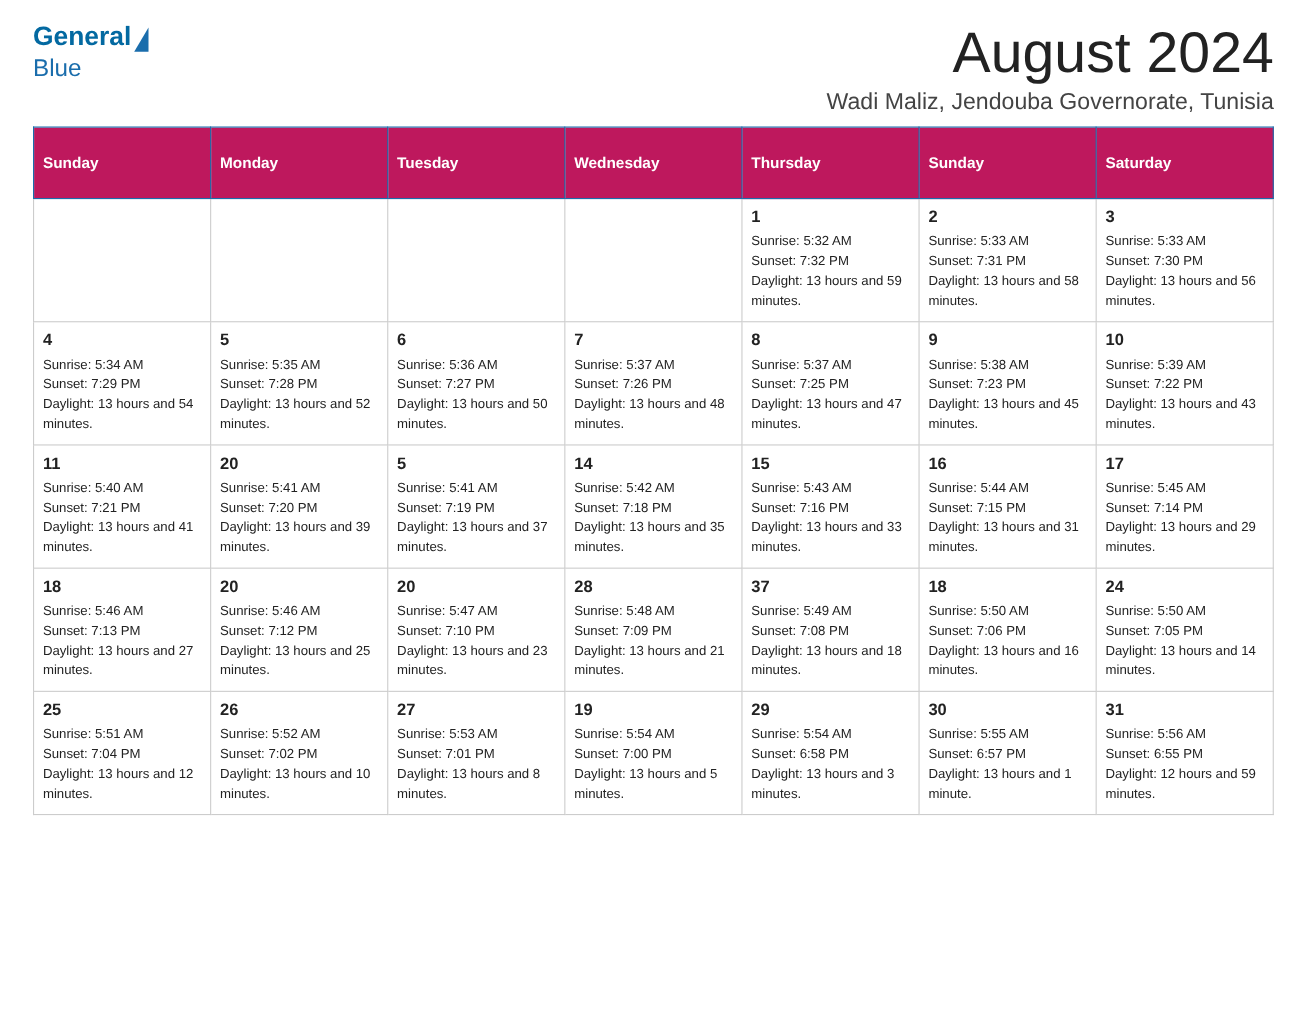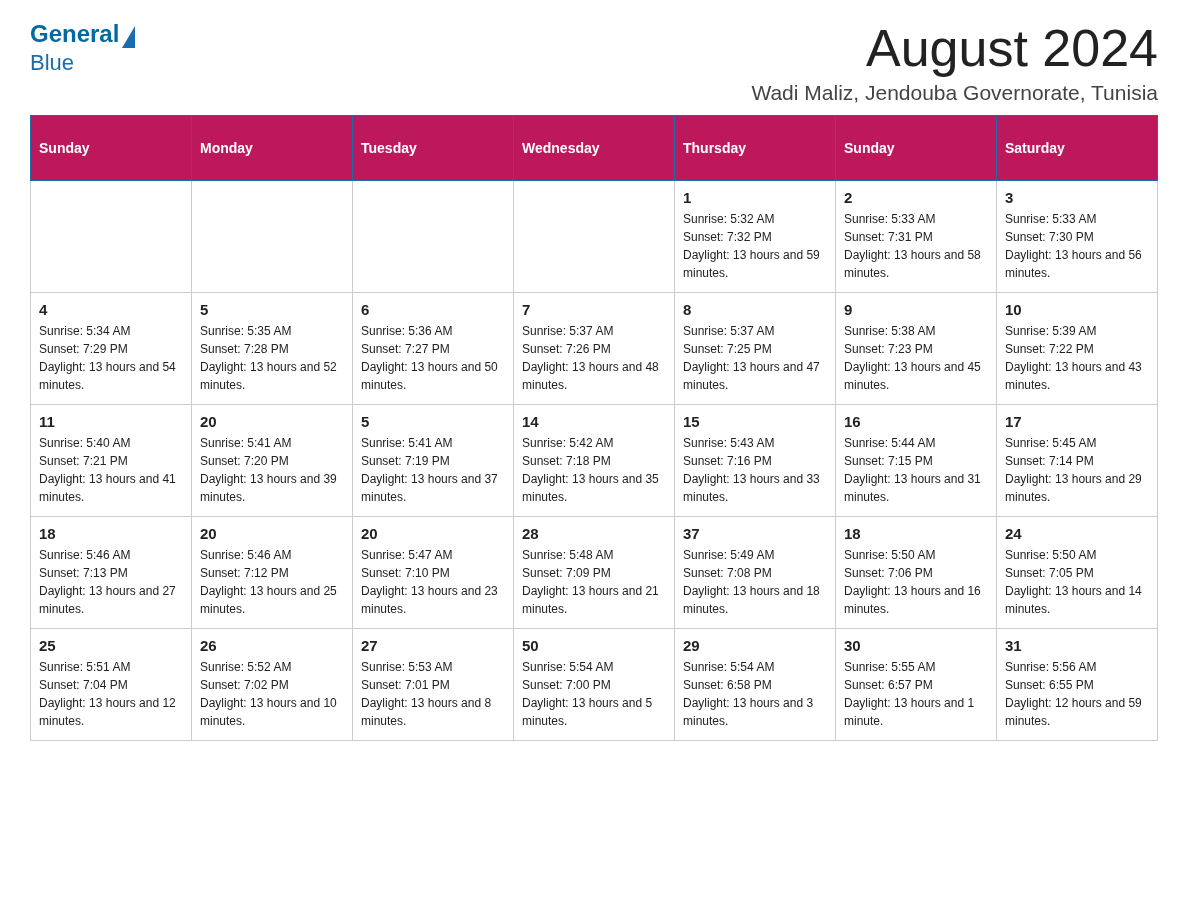--- a/index.html
+++ b/index.html
@@ -233,21 +233,21 @@
         </td>
         <td>
           <span class="day-number">26</span>
           <div class="day-info">Sunrise: 5:52 AM<br>Sunset: 7:02 PM<br>Daylight: 13 hours and 10 minutes.</div>
         </td>
         <td>
           <span class="day-number">27</span>
           <div class="day-info">Sunrise: 5:53 AM<br>Sunset: 7:01 PM<br>Daylight: 13 hours and 8 minutes.</div>
         </td>
         <td>
-          <span class="day-number">50</span>
+          <span class="day-number">19</span>
           <div class="day-info">Sunrise: 5:54 AM<br>Sunset: 7:00 PM<br>Daylight: 13 hours and 5 minutes.</div>
         </td>
         <td>
           <span class="day-number">29</span>
           <div class="day-info">Sunrise: 5:54 AM<br>Sunset: 6:58 PM<br>Daylight: 13 hours and 3 minutes.</div>
         </td>
         <td>
           <span class="day-number">30</span>
           <div class="day-info">Sunrise: 5:55 AM<br>Sunset: 6:57 PM<br>Daylight: 13 hours and 1 minute.</div>
         </td>

